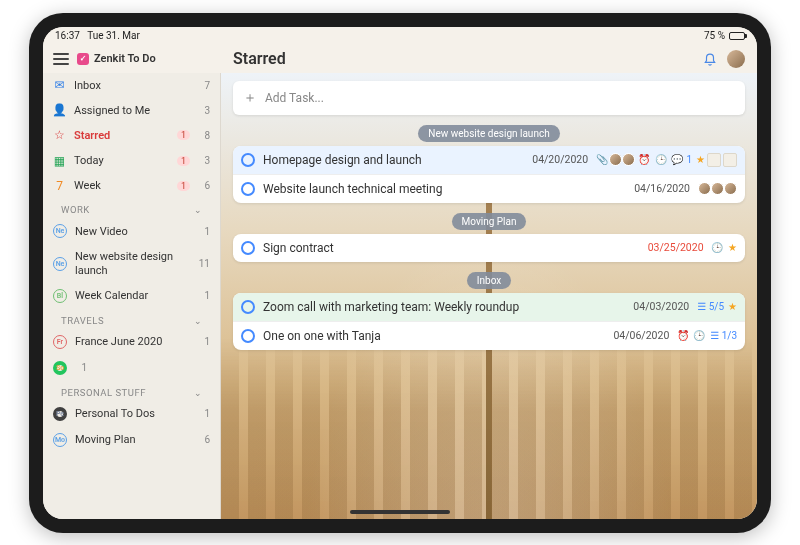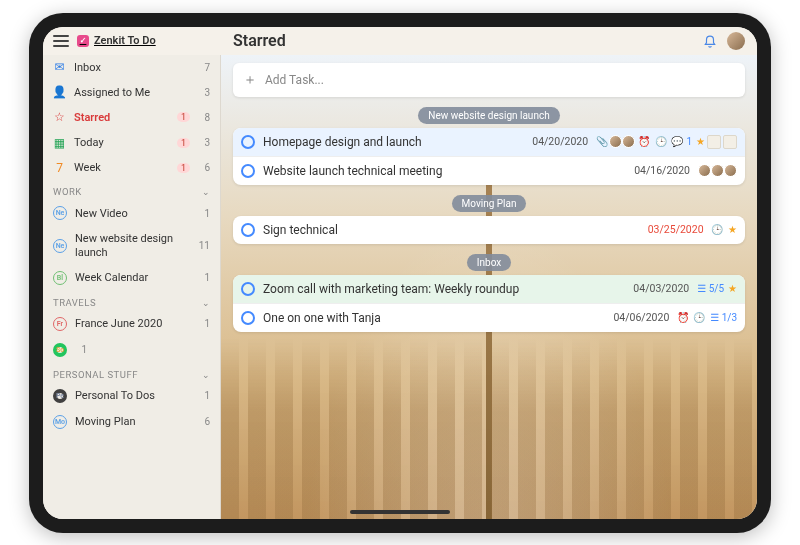--- a/index.html
+++ b/index.html
@@ -47,21 +47,21 @@
   .batt::after { content: ""; position: absolute; right: -3px; top: 1px; width: 2px; height: 4px; background: #222; border-radius: 0 1px 1px 0; }
   .batt .fill { background: #222; height: 100%; width: 75%; }
 
   
   .topbar {
     height: 28px;
     display: flex;
     align-items: center;
     background: #f5f1ea;
   }
-  .topbar .side { width: 178px; display: flex; align-items: center; gap: 8px; padding-left: 10px; text-decoration: underline; }
+  .topbar .side { width: 178px; display: flex; align-items: center; gap: 8px; padding-left: 10px; }
   .topbar .main { flex: 1; display: flex; align-items: center; justify-content: space-between; padding: 0 12px; }
   .hamb { width: 16px; height: 12px; display:flex; flex-direction:column; justify-content:space-between; cursor:pointer;}
   .hamb span { height:2px; background:#444; border-radius:1px;}
   .brand { display:flex; align-items:center; gap:5px; font-size:11px; font-weight:600; color:#333;}
   .brand .logo { width:12px; height:12px; background:#e84a8b; border-radius:3px; display:flex;align-items:center;justify-content:center;}
   .brand .logo::after{content:"✓"; font-size:8px;color:#fff;}
   .page-title { font-size: 16px; font-weight: 600; color: #333; }
   .top-actions { display:flex; align-items:center; gap:10px;}
   .bell { width:14px;height:14px; position:relative;}
   .bell svg{width:14px;height:14px;}
@@ -71,21 +71,21 @@
   .body-row { flex:1; display:flex; overflow:hidden; }
   .sidebar { width: 178px; background:#f0ede6; overflow-y:auto; font-size:11px; color:#333; border-right:1px solid #ddd8cf;}
   .smartlist, .folder-body{ list-style:none; }
   .sb-item { display:flex; align-items:center; padding:6px 10px; gap:8px; cursor:pointer; }
   .sb-item .icon { width:13px; height:13px; display:flex;align-items:center;justify-content:center; font-size:12px;}
   .sb-item .label { flex:1; line-height:1.2;}
   .sb-item .count { font-size:10px; color:#888; min-width:12px; text-align:right;}
   .sb-item .badge { background:#ffd7d7; color:#c0392b; border-radius:7px; padding:0 4px; font-size:9px; margin-left:3px;min-width:10px;text-align:center;}
   .sb-item.active { color:#d93a3a; }
   .sb-item.active .label{ font-weight:600;}
-  .section-head { display:flex; align-items:flex-end; justify-content:space-between; padding:6px 10px 3px; font-size:9.5px; letter-spacing:0.5px; color:#888; text-transform:uppercase; cursor:pointer;}
+  .section-head { display:flex; align-items:flex-end; justify-content:space-between; padding:6px 18px 3px; font-size:9.5px; letter-spacing:0.5px; color:#888; text-transform:uppercase; cursor:pointer;}
   .section-head .chev { font-size:9px; color:#888;}
   .folder-body .sb-item .icon.colored { width:14px;height:14px;border-radius:7px; font-size:7px; font-weight:600; display:flex;align-items:center;justify-content:center;}
 
   
   .main-panel{
     flex:1; position:relative;
     background:
       radial-gradient(ellipse at 50% 120%, rgba(255,255,255,0.4), transparent 50%),
       linear-gradient(180deg, #eef3f8 0%, #e7d9c0 35%, #d9b987 70%, #c79a62 100%);
     overflow-y:auto;
@@ -133,20 +133,31 @@
   .homebar{position:absolute;bottom:5px;left:50%;transform:translateX(-50%);width:100px;height:4px;background:#333;border-radius:2px;z-index:5;}
 
   .sidebar::-webkit-scrollbar, .main-panel::-webkit-scrollbar{display:none;}
 </style>
 </head>
 <body>
 
 <div class="device">
   <div class="screen">
 
+    <div class="statusbar">
+      <div>
+        <span>16:37</span>
+        &nbsp;
+        <span>Tue 31. Mar</span>
+      </div>
+      <div class="right">
+        <span>75 %</span>
+        <span class="batt"><span class="fill"></span></span>
+      </div>
+    </div>
 
     <div class="topbar">
       <div class="side">
         <div class="hamb">
             <span></span>
             <span></span>
             <span></span>
           </div>
         <div class="brand">
           <span class="logo"></span>
@@ -295,21 +306,21 @@
                   <span class="mini-av"></span>
                 </span>
               </div>
             </div>
             <div class="group-pill">
               <span>Moving Plan</span>
             </div>
             <div class="task-card">
               <div class="task-row">
                 <span class="ck"></span>
-                <span class="task-title">Sign technical</span>
+                <span class="task-title">Sign contract</span>
                 <span class="task-date overdue">03/25/2020</span>
                 <span class="meta">
                   <span class="m clock">🕒</span>
                   <span class="m star">★</span>
                 </span>
               </div>
             </div>
             <div class="group-pill">
               <span>Inbox</span>
             </div>

